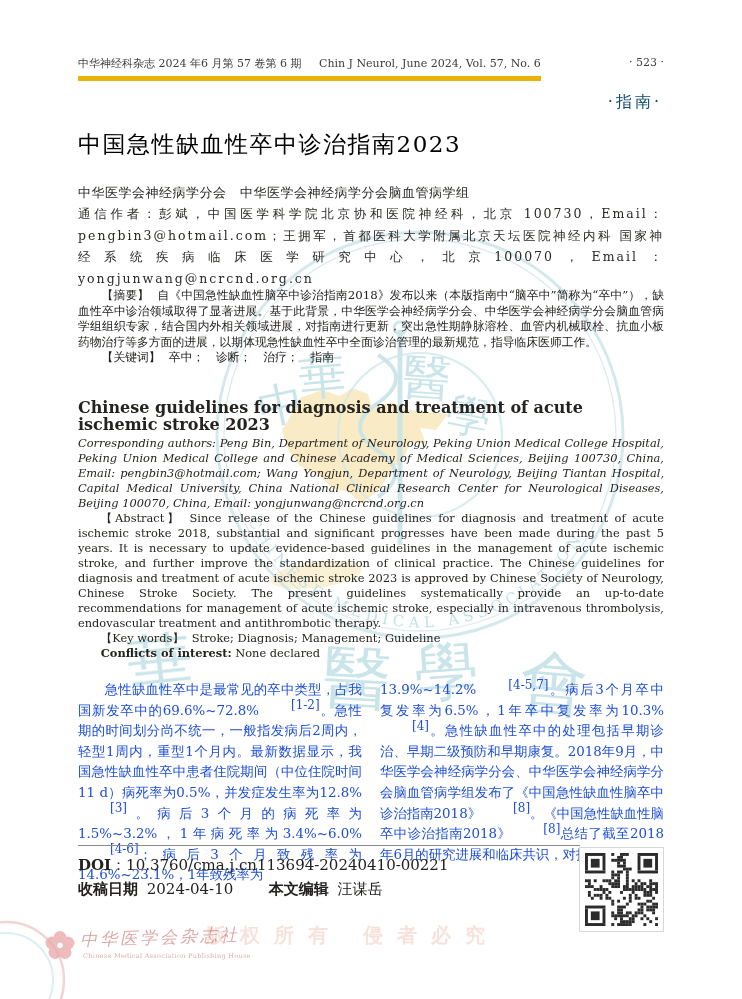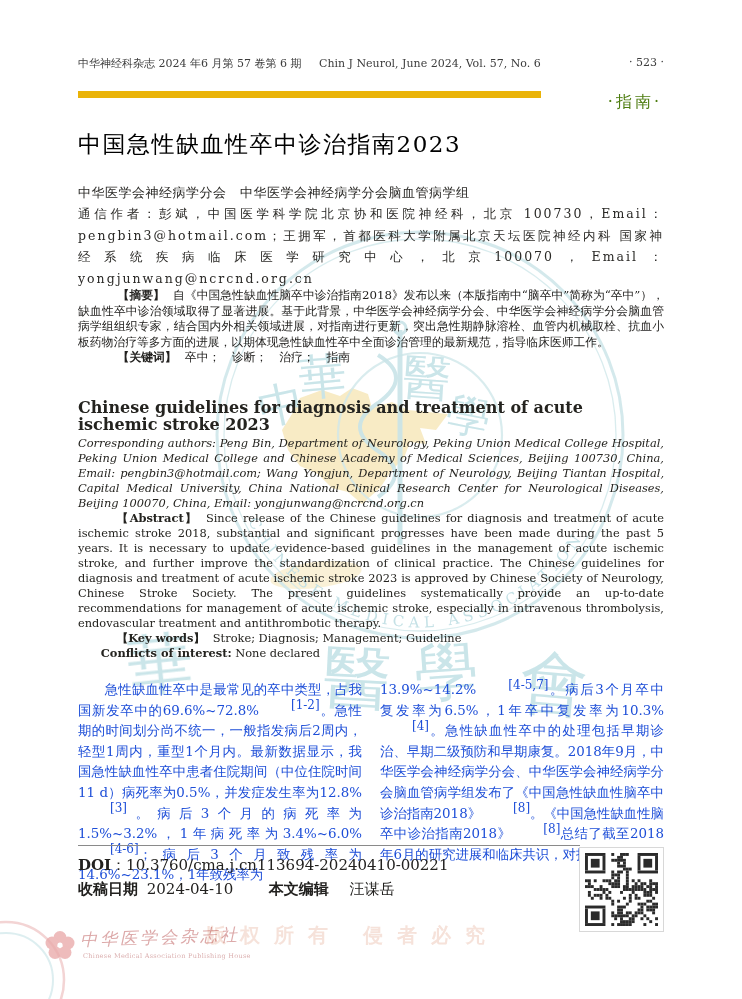--- a/index.html
+++ b/index.html
@@ -6,35 +6,35 @@
   .page{
     position:relative;width:742px;height:999px;background:#ffffff;overflow:hidden;
     font-family:"DejaVu Serif","Liberation Serif",serif;color:#22211f;
   }
   .wm-layer{position:absolute;inset:0;z-index:0;pointer-events:none;}
   .content{position:absolute;inset:0;z-index:1;}
 
   
   .hdr{position:absolute;left:78px;right:78px;top:56px;display:flex;justify-content:space-between;
        font-size:11px;color:#3c3c3c;}
-  .hdr .journal{border-bottom:7px solid #eab308;padding-bottom:20px;}
+  .hdr .journal{border-bottom:5px solid #eab308;padding-bottom:5px;}
   .hdr .journal .en{margin-left:14px;}
-  .section-label{position:absolute;right:80px;top:92px;font-size:16px;letter-spacing:3px;color:#4d7c0f;}
+  .section-label{position:absolute;right:80px;top:92px;font-size:16px;letter-spacing:3px;color:#0c4a6e;}
 
   
   .title{position:absolute;left:78px;top:129px;font-size:23px;font-weight:normal;letter-spacing:1.5px;color:#000000;}
   .authors{position:absolute;left:78px;top:184px;font-size:13px;color:#2a2926;letter-spacing:0.5px;}
   .corr{position:absolute;left:78px;top:203px;width:586px;font-size:12.5px;line-height:21.5px;
         letter-spacing:2px;text-align:justify;color:#2a2926;}
 
   
   .abs-cn{position:absolute;left:78px;top:288px;width:586px;font-size:11.8px;line-height:15.6px;
           text-align:justify;color:#22211f;}
   .abs-cn p{margin:0;text-indent:2em;}
-  .lbl{font-weight:bold;margin-right:0.7em;margin-left:16px;}
+  .lbl{font-weight:normal;margin-right:0.7em;}
 
   
   .en-block{position:absolute;left:78px;top:399px;width:586px;font-size:11.4px;line-height:15px;color:#24231f;}
   .en-block p{margin:0;}
   .en-title{font-size:16px;font-weight:bold;line-height:17px;margin-bottom:3px !important;}
   .en-it{font-style:italic;text-align:justify;}
   .en-abs{text-indent:2em;text-align:justify;}
 
   
   .body-cols{position:absolute;left:78px;top:680px;width:586px;display:flex;gap:18px;
@@ -154,21 +154,21 @@
     </div>
 
     <div class="foot-rule"></div>
     <div class="footnote">
       <div class="line"><span class="b">DOI</span><span>：10.3760/cma.j.cn113694-20240410-00221</span></div>
       <div class="line">
         <span class="b">收稿日期</span>
         <span style="margin-left:4px;">2024-04-10</span>
         <span class="gap"></span>
         <span class="b">本文编辑</span>
-        <span style="margin-left:16px;">汪谋岳</span>
+        <span style="margin-left:4px;">汪谋岳</span>
       </div>
     </div>
 
     <div class="qr-box">
       <svg id="qr-svg" width="73" height="73" viewBox="0 0 75 75">
           <rect x="0" y="0" width="21" height="3" fill="#2b2b2b"></rect>
           <rect x="0" y="18" width="21" height="3" fill="#2b2b2b"></rect>
           <rect x="0" y="3" width="3" height="15" fill="#2b2b2b"></rect>
           <rect x="18" y="3" width="3" height="15" fill="#2b2b2b"></rect>
           <rect x="6" y="6" width="9" height="9" fill="#2b2b2b"></rect>

